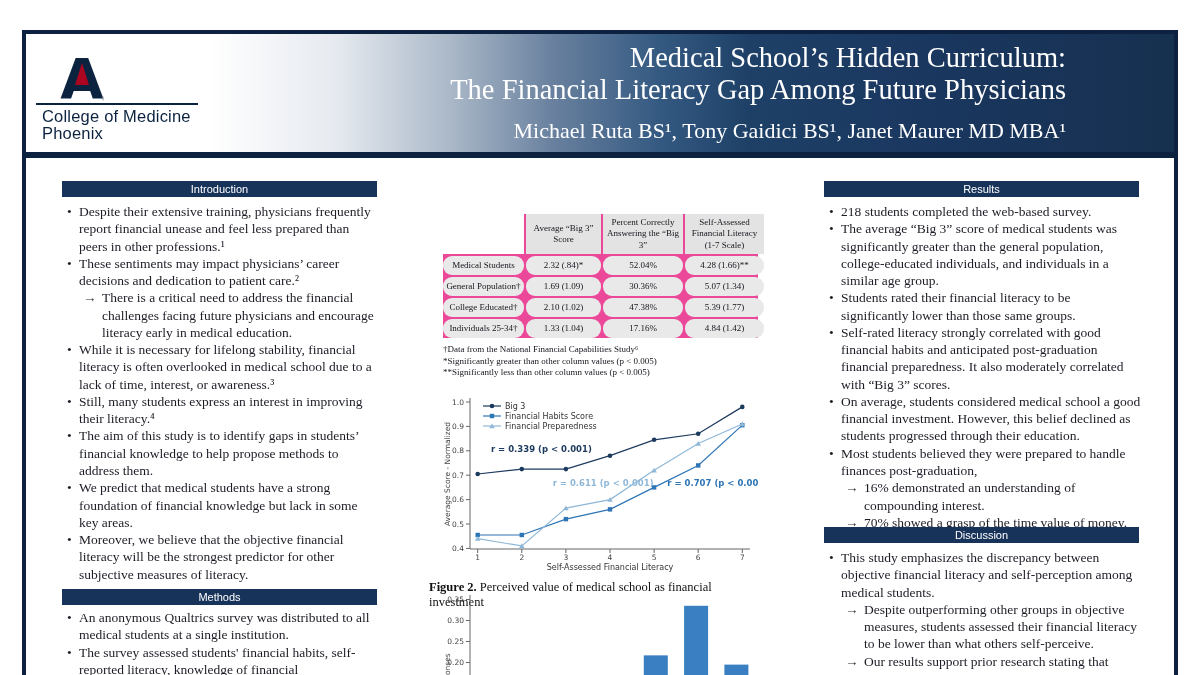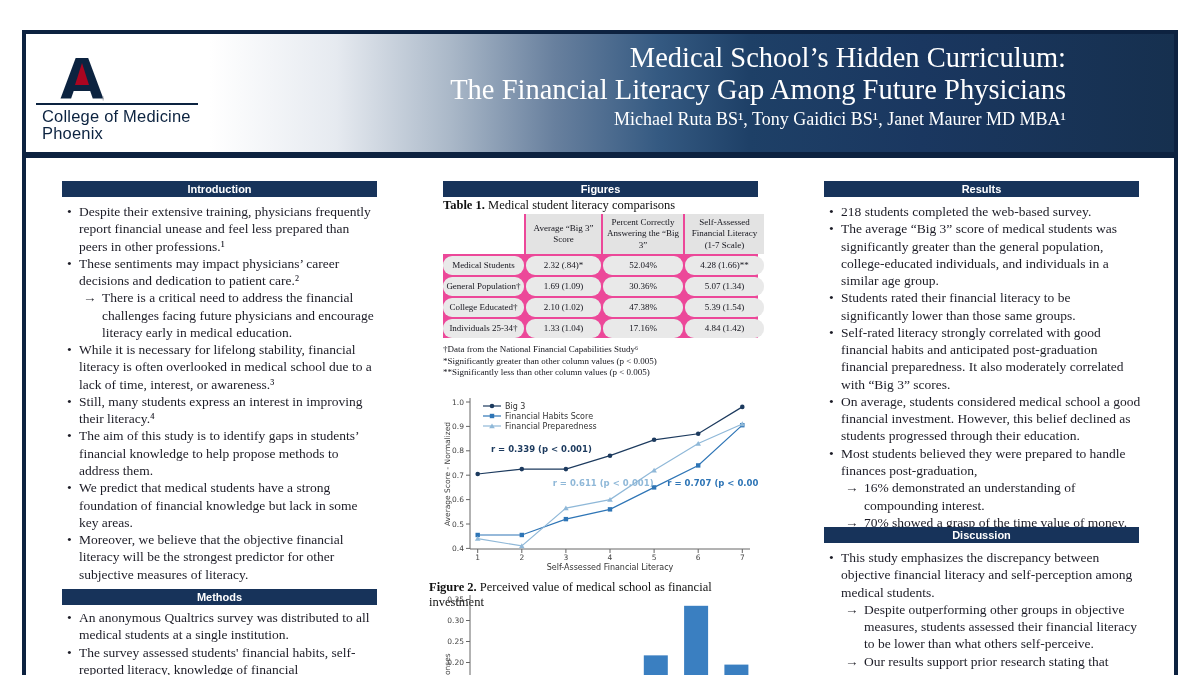--- a/index.html
+++ b/index.html
@@ -15,26 +15,26 @@
   
   #logo-a{left:34px;top:17px;}
   #logo-rule{left:10px;top:69px;width:162px;height:2px;background:#0c2340;}
   .org-line{left:16px;font-family:"Liberation Sans",sans-serif;color:#0c2340;font-size:16.5px;font-weight:500;letter-spacing:.2px;line-height:1.0;}
   #org1{top:74px;}
   #org2{top:91px;}
 
   
   #title-block{left:300px;top:8px;width:740px;text-align:right;color:#ffffff;}
   .title-line{font-size:28.5px;line-height:1.12;font-weight:400;}
-  #authors{font-size:18px;margin-top:3px;}
+  #authors{font-size:22px;margin-top:12px;}
   #affiliation{font-size:13px;margin-top:21px;}
 
   
   .section-bar{width:315px;height:16px;background:#17335a;color:#ffffff;
-    font-family:"Liberation Sans",sans-serif;font-size:11px;font-weight:bold;
+    font-family:"Liberation Sans",sans-serif;font-size:11px;font-weight:normal;
     display:flex;align-items:center;justify-content:center;}
 
   
   .list{width:317px;}
   .li{display:flex;font-size:13.5px;line-height:1.28;color:#1c1c26;}
   .li .mk{flex:0 0 12px;padding-left:5px;}
   .li .tx{flex:1;}
   .li.arrow{padding-left:16px;}
   .li.arrow .mk{flex:0 0 19px;color:#2a2a33;}
 
@@ -120,42 +120,38 @@
       <div class="li bullet">
         <span class="mk">•</span>
         <span class="tx">An anonymous Qualtrics survey was distributed to all medical students at a single institution.</span>
       </div>
       <div class="li bullet">
         <span class="mk">•</span>
         <span class="tx">The survey assessed students' financial habits, self-reported literacy, knowledge of financial</span>
       </div>
     </div>
 
-  <div class="abs section-bar" style="left:443px;top:181px;">Figures</div>
-
-  <div class="abs caption" style="left:443px;top:198px;">
-    <b>Table 1.</b><span> Medical student literacy comparisons</span>
-  </div>
+
   <div id="table1" class="abs" style="left:443px;top:214px;">
       <div class="cell th corner"></div>
       <div class="cell th">Average “Big 3” Score</div>
       <div class="cell th">Percent Correctly Answering the “Big 3”</div>
       <div class="cell th">Self-Assessed Financial Literacy (1-7 Scale)</div>
       <div class="cell td">Medical Students</div>
       <div class="cell td">2.32 (.84)*</div>
       <div class="cell td">52.04%</div>
       <div class="cell td">4.28 (1.66)**</div>
       <div class="cell td">General Population†</div>
       <div class="cell td">1.69 (1.09)</div>
       <div class="cell td">30.36%</div>
       <div class="cell td">5.07 (1.34)</div>
       <div class="cell td">College Educated†</div>
       <div class="cell td">2.10 (1.02)</div>
       <div class="cell td">47.38%</div>
-      <div class="cell td">5.39 (1.54)</div>
+      <div class="cell td">5.39 (1.77)</div>
       <div class="cell td">Individuals 25-34†</div>
       <div class="cell td">1.33 (1.04)</div>
       <div class="cell td">17.16%</div>
       <div class="cell td">4.84 (1.42)</div>
     </div>
   <div class="abs footnotes" style="left:443px;top:344px;">
       <div>†Data from the National Financial Capabilities Study⁶</div>
       <div>*Significantly greater than other column values (p &lt; 0.005)</div>
       <div>**Significantly less than other column values (p &lt; 0.005)</div>
     </div>

